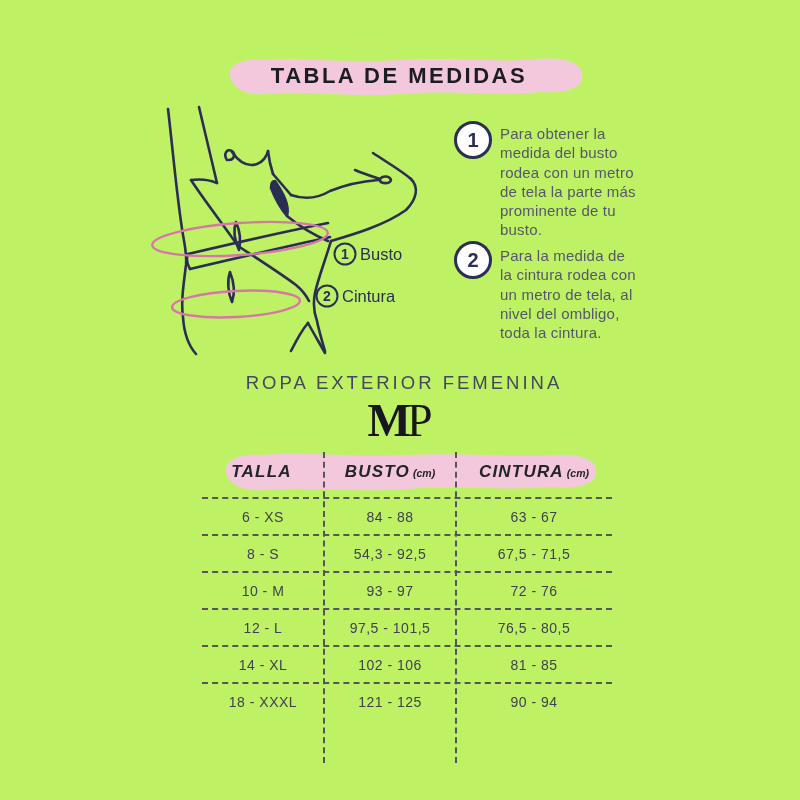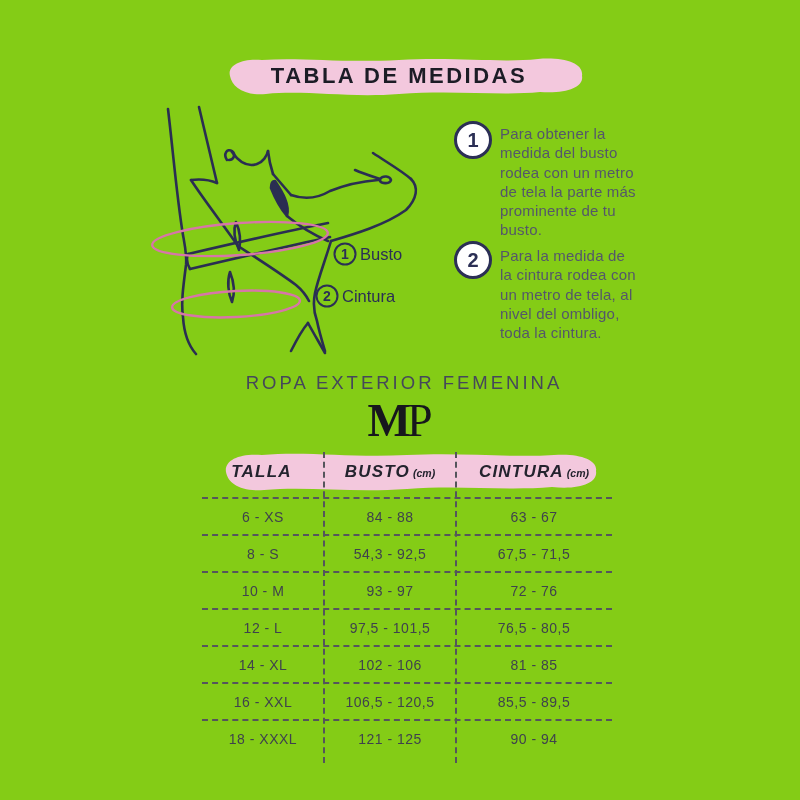--- a/index.html
+++ b/index.html
@@ -1,17 +1,17 @@
 <!DOCTYPE html>
 <html><head>
 <meta charset="utf-8">
 <style>
   html,body{margin:0;padding:0;background:#ffffff;}
   #canvas{
-    position:relative;width:800px;height:800px;background:#84cc16;
+    position:relative;width:800px;height:800px;background:#bef264;
     font-family:"Liberation Sans",sans-serif;color:#23232e;overflow:hidden;
   }
   
   .title-band{position:absolute;left:200px;top:54px;width:398px;height:44px;}
   .title-band svg{position:absolute;left:0;top:0;}
   .title-text{
     position:relative;width:100%;height:100%;display:flex;align-items:center;justify-content:center;
     font-size:22px;font-weight:bold;letter-spacing:2.5px;color:#1c1c26;
   }
   
@@ -170,25 +170,20 @@
         <div>12 - L</div>
         <div>97,5 - 101,5</div>
         <div>76,5 - 80,5</div>
       </div>
       <div class="trow">
         <div>14 - XL</div>
         <div>102 - 106</div>
         <div>81 - 85</div>
       </div>
       <div class="trow">
-        <div>16 - XXL</div>
-        <div>106,5 - 120,5</div>
-        <div>85,5 - 89,5</div>
-      </div>
-      <div class="trow">
         <div>18 - XXXL</div>
         <div>121 - 125</div>
         <div>90 - 94</div>
       </div>
     </div>
 
     <div class="vline vline1"></div>
     <div class="vline vline2"></div>
   </div>
 

